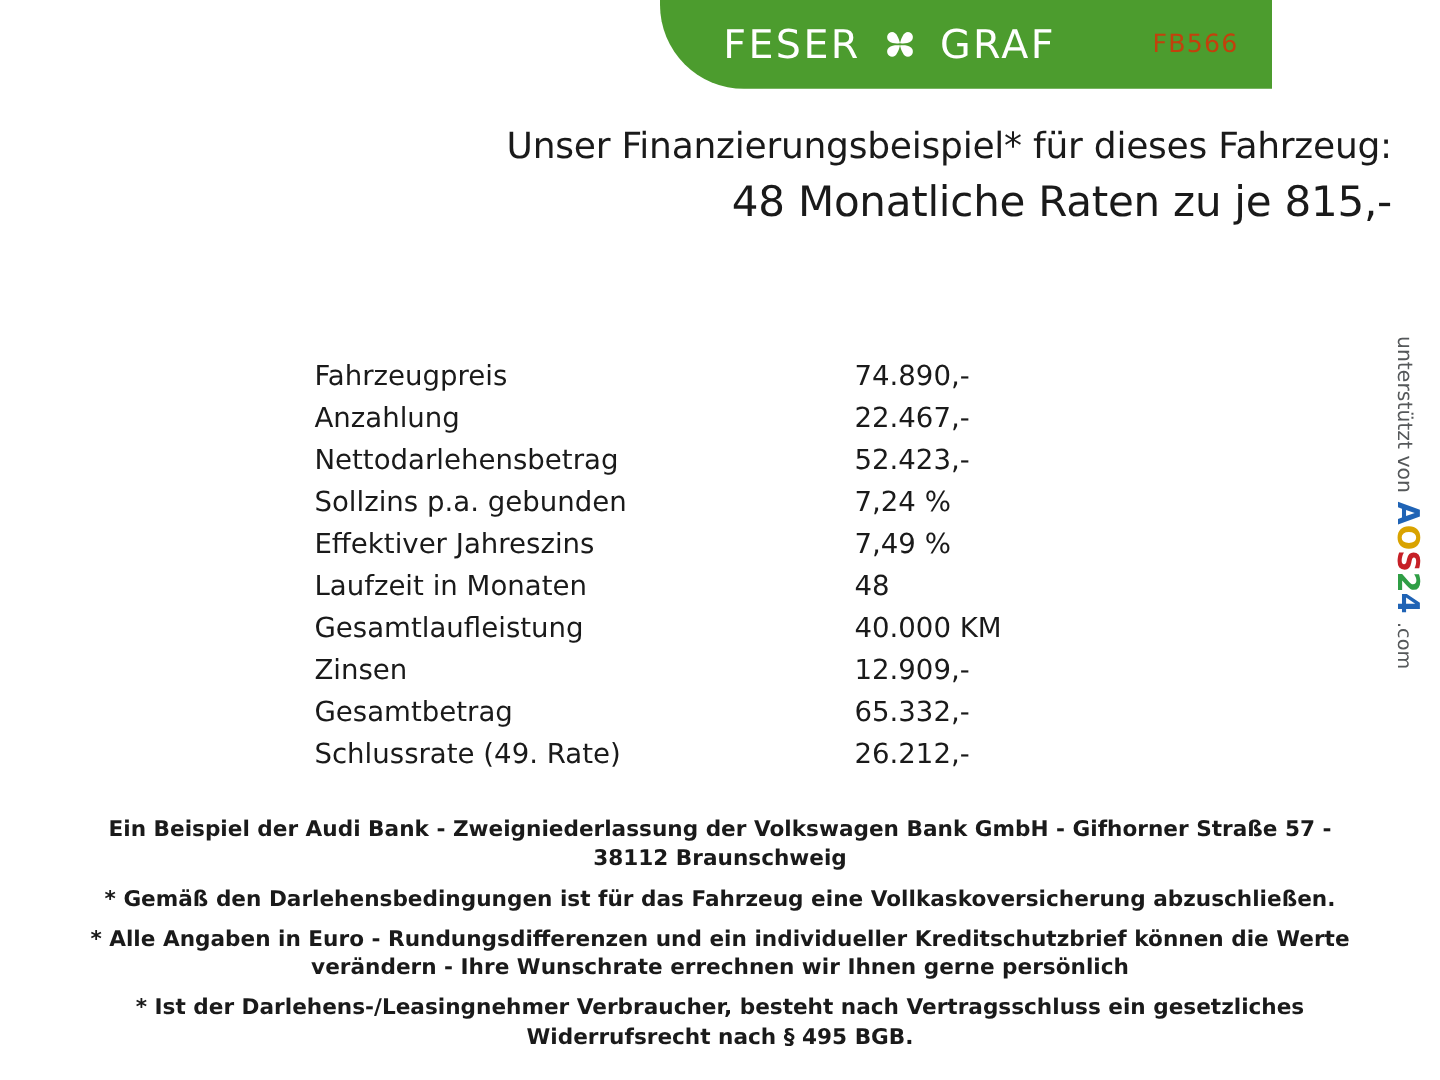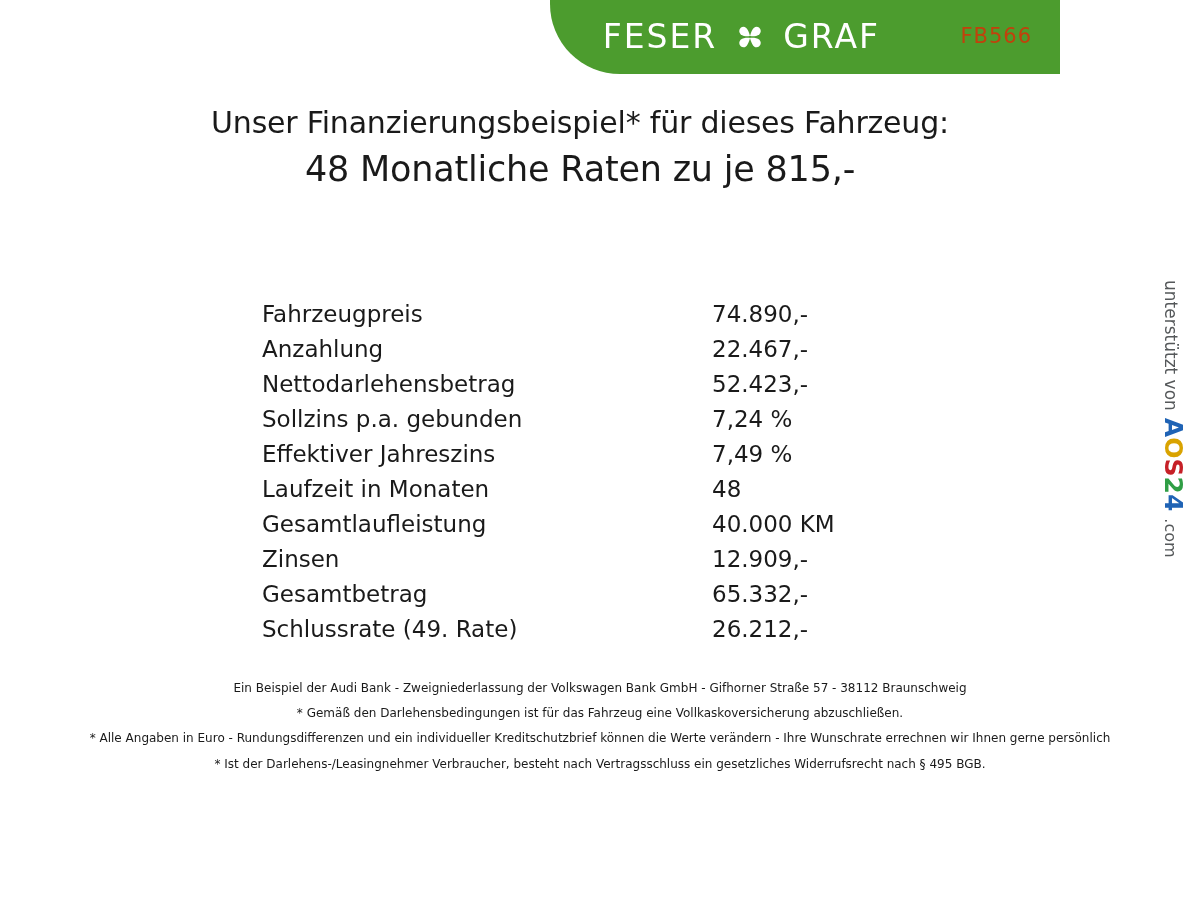--- a/index.html
+++ b/index.html
@@ -60,21 +60,21 @@
     font-size: 21px;
     letter-spacing: 1px;
   }
 
   
   .title-block {
     position: absolute;
     top: 103px;
     left: 0;
     width: 1160px;
-    text-align: center;
+    text-align: right;
   }
   .title-line1 {
     font-size: 30px;
     font-weight: 400;
     color: #1a1a1a;
     line-height: 1.35;
     letter-spacing: -0.2px;
   }
   .title-line2 {
     font-size: 35px;
@@ -104,22 +104,22 @@
   .finance-table td.label { width: 450px; }
   .finance-table td.value { width: 170px; }
 
   
   .legal {
     position: absolute;
     top: 680px;
     left: 0;
     width: 1200px;
     text-align: center;
-    font-size: 12px;
-    font-weight: normal;
+    font-size: 18px;
+    font-weight: bold;
     color: #1a1a1a;
     line-height: 1.35;
   }
   .legal p {
     margin: 0 0 9px 0;
     padding: 0 60px;
   }
 
   
   .sidebar {

